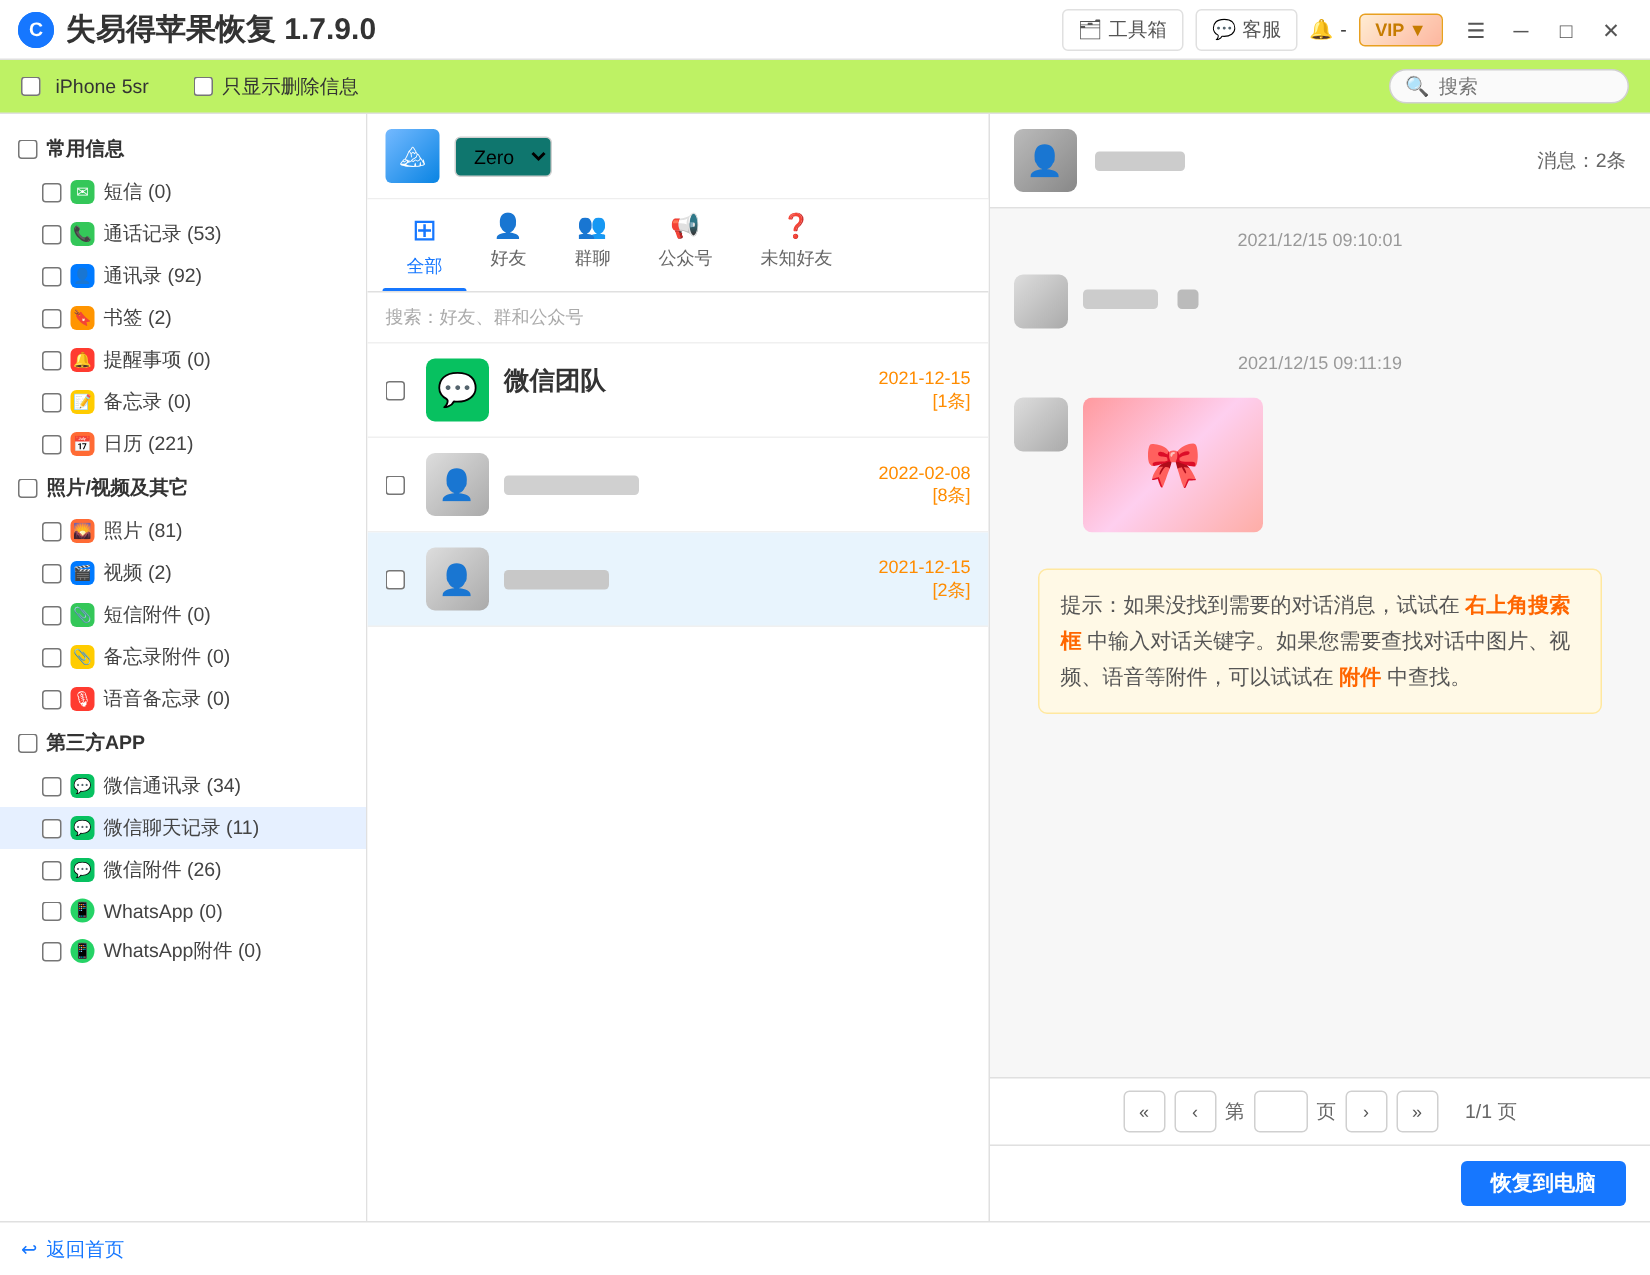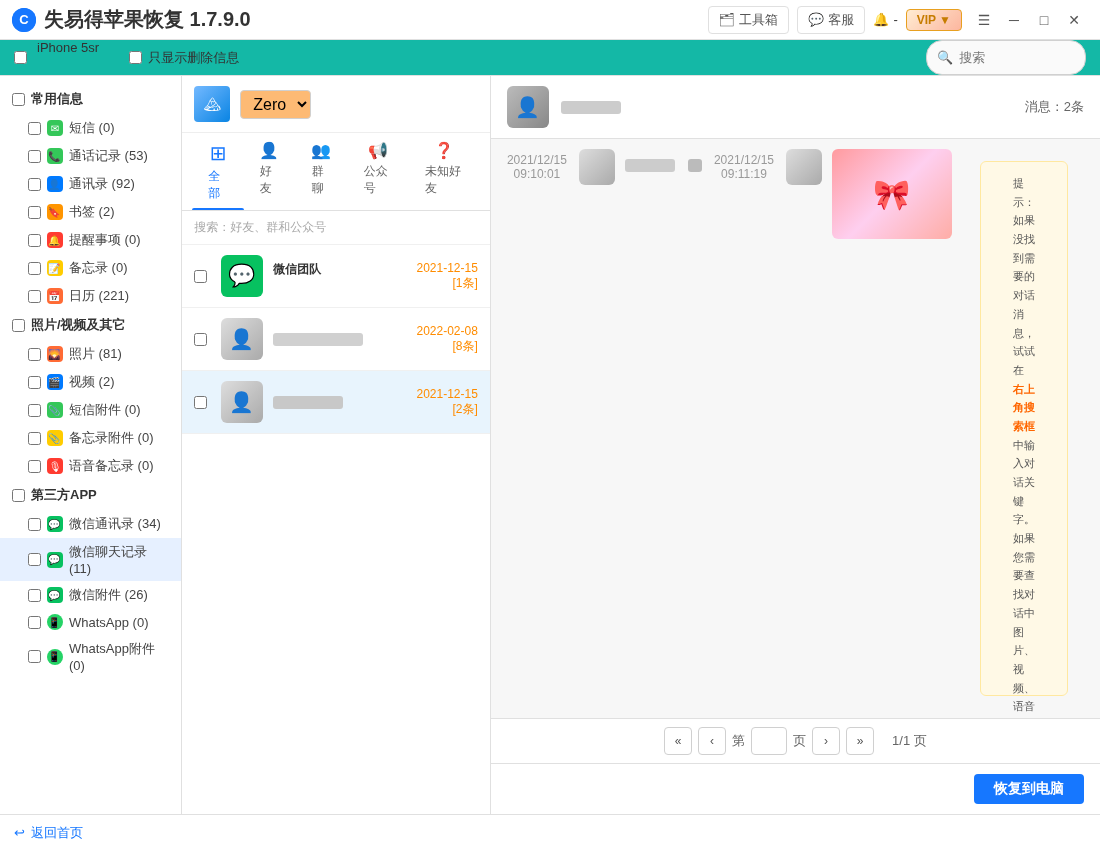--- a/index.html
+++ b/index.html
@@ -14,22 +14,22 @@
     #titlebar .logo { width: 24px; height: 24px; background: #1677ff; border-radius: 50%; display: flex; align-items: center; justify-content: center; color: #fff; font-weight: bold; font-size: 12px; margin-right: 8px; }
     #titlebar .app-title { font-size: 20px; font-weight: bold; color: #333; flex: 1; }
     #titlebar .tb-btn { display: flex; align-items: center; gap: 4px; padding: 4px 10px; border: 1px solid #e0e0e0; border-radius: 4px; cursor: pointer; font-size: 13px; color: #555; margin-right: 8px; }
     #titlebar .vip-btn { display: flex; align-items: center; gap: 3px; padding: 3px 10px; border: 1px solid #e8a020; border-radius: 4px; background: linear-gradient(135deg, #ffecd2, #fcb69f); color: #c67c00; font-weight: bold; cursor: pointer; margin-right: 8px; font-size: 12px; }
     #titlebar .win-btns { display: flex; gap: 2px; margin-left: auto; }
     #titlebar .win-btn { width: 28px; height: 22px; display: flex; align-items: center; justify-content: center; cursor: pointer; border-radius: 3px; font-size: 14px; color: #555; }
     .bell-area { display: flex; align-items: center; gap: 4px; margin-right: 8px; }
 
     
     #devicebar {
-      display: flex; height: 36px;
-      background: #14b8a6; border-bottom: 1px solid #e0e0e0;
+      display: flex; align-items: center; height: 36px;
+      background: #bef264; border-bottom: 1px solid #e0e0e0;
       padding: 0 14px; gap: 10px;
     }
     #devicebar input[type=checkbox] { margin: 0; }
     #devicebar .device-label { font-size: 13px; color: #333; }
     #devicebar .filter-cb { display: flex; align-items: center; gap: 6px; margin-left: 20px; }
     .search-box { margin-left: auto; display: flex; align-items: center; border: 1px solid #d0d0d0; border-radius: 16px; padding: 3px 10px; background: #fafafa; gap: 6px; width: 160px; }
     .search-box input { border: none; outline: none; background: transparent; font-size: 13px; width: 120px; }
 
     
     #main { display: flex; height: calc(850px - 40px - 36px - 36px); justify-content: flex-end; }
@@ -60,60 +60,60 @@
     .icon-wechat { background: #07c160; color: #fff; border-radius: 4px; }
     .icon-whatsapp { background: #25d366; color: #fff; border-radius: 50%; }
 
     
     #center {
       width: 415px; border-right: 1px solid #e0e0e0; background: #fff;
       display: flex; flex-direction: column;
     }
     .center-header { padding: 10px 12px; display: flex; align-items: center; gap: 10px; border-bottom: 1px solid #eee; }
     .profile-avatar { width: 36px; height: 36px; border-radius: 4px; background: linear-gradient(135deg, #74b9ff, #0984e3); display: flex; align-items: center; justify-content: center; color: #fff; font-size: 14px; }
-    .center-header select { border: 1px solid #d0d0d0; border-radius: 4px; padding: 4px 8px; font-size: 16px; background: #fdba74; cursor: pointer; }
+    .center-header select { border: 1px solid #d0d0d0; border-radius: 4px; padding: 4px 8px; font-size: 13px; background: #0f766e; cursor: pointer; }
 
     
     .tabs { display: flex; border-bottom: 1px solid #e0e0e0; padding: 0 10px; background: #fff; }
     .tab { display: flex; flex-direction: column; align-items: center; padding: 8px 16px; cursor: pointer; font-size: 12px; color: #666; gap: 3px; position: relative; }
     .tab.active { color: #1677ff; }
     .tab.active::after { content: ''; position: absolute; bottom: 0; left: 0; right: 0; height: 2px; background: #1677ff; border-radius: 2px 2px 0 0; }
     .tab-icon { font-size: 20px; }
 
     
     .search-hint { padding: 8px 12px; font-size: 12px; color: #aaa; border-bottom: 1px solid #f0f0f0; }
 
     
     .chat-list { flex: 1; overflow-y: auto; }
     .chat-item { display: flex; align-items: center; gap: 10px; padding: 10px 12px; border-bottom: 1px solid #f0f0f0; cursor: pointer; }
     .chat-item.selected { background: #e8f4fd; }
     .chat-avatar { width: 42px; height: 42px; border-radius: 6px; background: #07c160; display: flex; align-items: center; justify-content: center; color: #fff; font-size: 18px; flex-shrink: 0; overflow: hidden; }
     .chat-avatar.blurred { background: linear-gradient(135deg, #ddd, #aaa); }
     .chat-content { flex: 1; min-width: 0; }
-    .chat-name { font-size: 12px; font-weight: bold; color: #333; margin-bottom: 14px; }
+    .chat-name { font-size: 17px; font-weight: bold; color: #333; margin-bottom: 14px; }
     .chat-date { font-size: 12px; color: #ff8c00; text-align: right; }
     .chat-count { font-size: 12px; color: #ff8c00; text-align: right; }
     .chat-item-right { text-align: right; flex-shrink: 0; }
     .chat-checkbox { margin-right: 4px; }
 
     
     #right {
       flex: 1; background: #f7f7f7; display: flex; flex-direction: column;
     }
     .right-header { display: flex; align-items: center; padding: 10px 16px; background: #fff; border-bottom: 1px solid #e0e0e0; gap: 12px; }
     .right-avatar { width: 42px; height: 42px; border-radius: 6px; background: linear-gradient(135deg, #bbb, #888); display: flex; align-items: center; justify-content: center; color: #fff; font-size: 16px; overflow: hidden; }
     .msg-count-label { margin-left: auto; font-size: 13px; color: #666; }
 
-    .msg-area { flex: 1; overflow-y: auto; padding: 10px 16px; display: flex; flex-direction: row; gap: 12px; }
+    .msg-area { flex: 1; overflow-y: auto; padding: 10px 16px; display: flex; flex-direction: column; gap: 12px; }
     .msg-time { text-align: center; font-size: 12px; color: #999; margin: 4px 0; }
     .msg-row { display: flex; align-items: flex-start; gap: 10px; }
     .msg-avatar { width: 36px; height: 36px; border-radius: 6px; background: linear-gradient(135deg, #ddd, #aaa); flex-shrink: 0; }
     .msg-image { width: 120px; height: 90px; background: linear-gradient(135deg, #ffb3c1, #ff6b9d); border-radius: 6px; overflow: hidden; display: flex; align-items: center; justify-content: center; }
 
-    .hint-box { margin: 12px 16px; background: #fff9e6; border: 1px solid #ffe8a0; border-radius: 6px; padding: 12px 32px; font-size: 11px; color: #555; line-height: 1.7; }
+    .hint-box { margin: 12px 16px; background: #fff9e6; border: 1px solid #ffe8a0; border-radius: 6px; padding: 12px 14px; font-size: 14px; color: #555; line-height: 1.7; }
     .hint-box .link { color: #ff6600; font-weight: bold; cursor: pointer; }
 
     
     .pagination { display: flex; align-items: center; justify-content: center; padding: 8px; background: #fff; border-top: 1px solid #e0e0e0; gap: 6px; }
     .page-btn { width: 28px; height: 28px; display: flex; align-items: center; justify-content: center; border: 1px solid #d0d0d0; border-radius: 4px; cursor: pointer; font-size: 12px; color: #555; background: #fff; }
     .page-input { width: 36px; height: 28px; border: 1px solid #d0d0d0; border-radius: 4px; text-align: center; font-size: 13px; }
     .page-total { font-size: 13px; color: #666; margin-left: 12px; }
 
     
     #bottombar {

